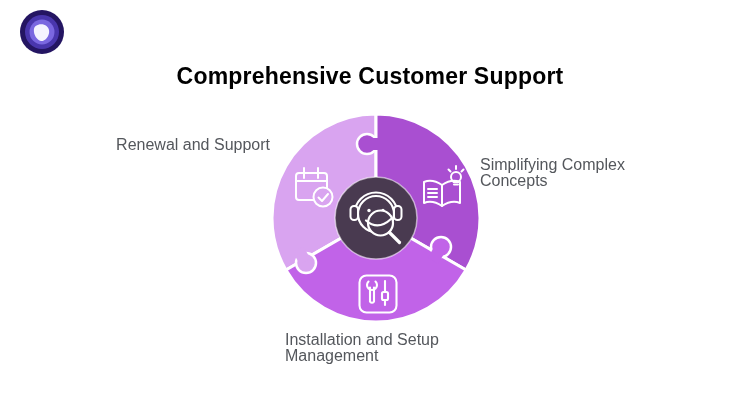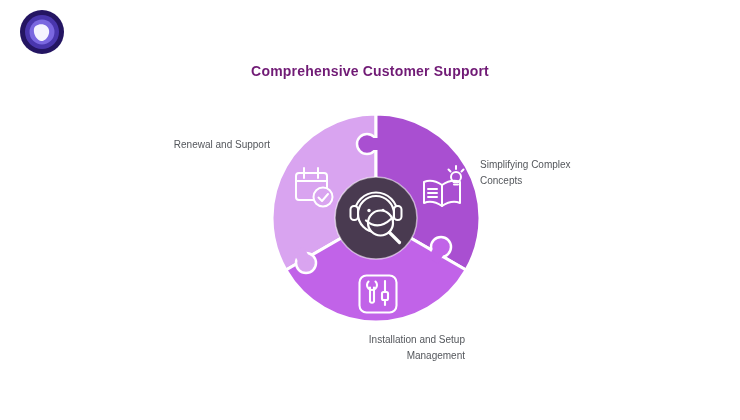--- a/index.html
+++ b/index.html
@@ -1,26 +1,26 @@
 <!DOCTYPE html>
 <html><head>
 <meta charset="utf-8">
 <style>
   html,body{margin:0;padding:0;background:#ffffff;}
   body{font-family:"Liberation Sans", sans-serif;}
   .stage{position:relative;width:740px;height:420px;background:#ffffff;overflow:hidden;}
   .logo{position:absolute;left:19px;top:9px;width:46px;height:46px;cursor:pointer;}
   .title{position:absolute;left:0;top:63px;width:740px;text-align:center;
-         font-size:14px;font-weight:bold;color:#701a75;letter-spacing:.2px;}
+         font-size:23px;font-weight:bold;color:#000000;letter-spacing:.2px;}
   .diagram-wrap{position:absolute;left:266px;top:107px;width:220px;height:220px;}
-  .seg-label{position:absolute;font-size:10px;line-height:16px;color:#54575c;}
+  .seg-label{position:absolute;font-size:16px;line-height:16px;color:#54575c;}
   .seg-label span{display:block;}
   .label-left{top:137px;left:100px;width:170px;text-align:right;}
   .label-right{top:139px;left:480px;width:170px;text-align:left;margin-top:18px;}
-  .label-bottom{top:332px;left:285px;width:180px;text-align:right;}
+  .label-bottom{top:332px;left:285px;width:180px;text-align:left;}
 </style>
 </head>
 <body>
 
 <div class="stage">
 
   <svg class="logo" viewBox="0 0 46 46">
     <circle cx="23" cy="23" r="22" fill="#241562"></circle>
     <circle cx="23" cy="23" r="17" fill="#4936ad"></circle>
     <circle cx="23" cy="23" r="12.5" fill="#7a67e0"></circle>

